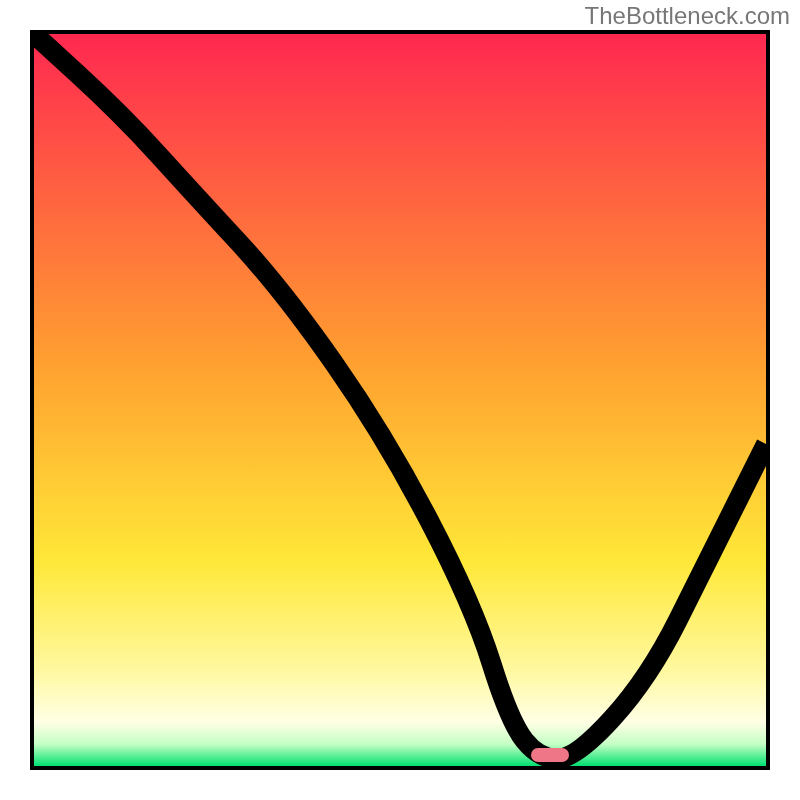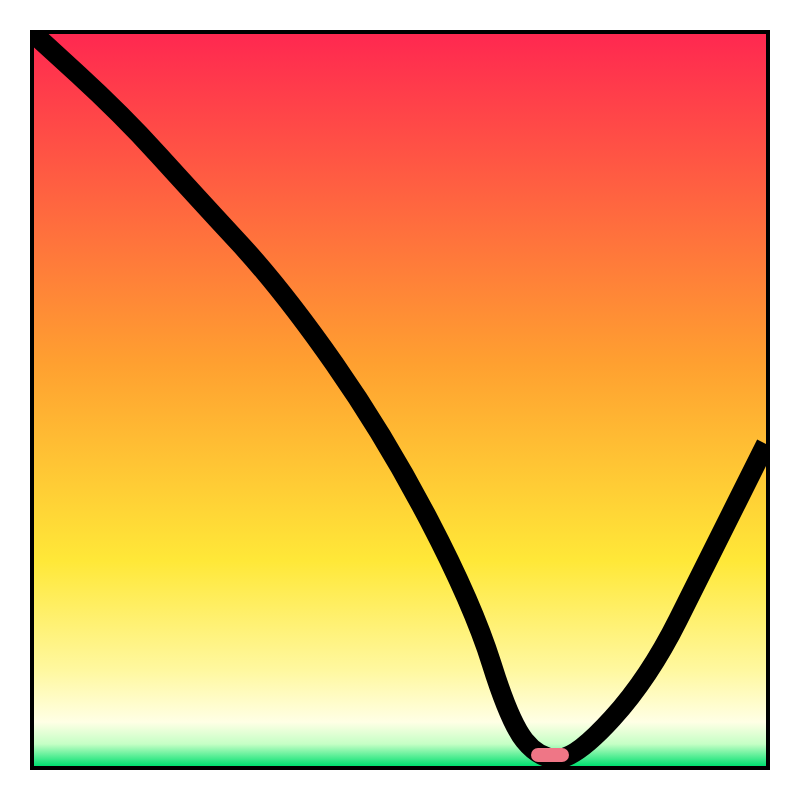--- a/index.html
+++ b/index.html
@@ -55,20 +55,21 @@
   }
   .marker {
     position: absolute;
     border-radius: 8px;
   }
 </style>
 </head>
 <body>
 
 <div class="chart-container">
+  <div class="watermark">TheBottleneck.com</div>
   <div class="plot-area">
     <svg class="gradient-bg" width="100%" height="100%" preserveAspectRatio="none" viewBox="0 0 100 100">
       <defs>
         <linearGradient id="bg-grad" x1="0" y1="0" x2="0" y2="1">
             <stop offset="0%" stop-color="#ff2850"></stop>
             <stop offset="45%" stop-color="#ffa030"></stop>
             <stop offset="72%" stop-color="#ffe838"></stop>
             <stop offset="87%" stop-color="#fff8a0"></stop>
             <stop offset="94%" stop-color="#ffffe5"></stop>
             <stop offset="97%" stop-color="#c5ffc5"></stop>

